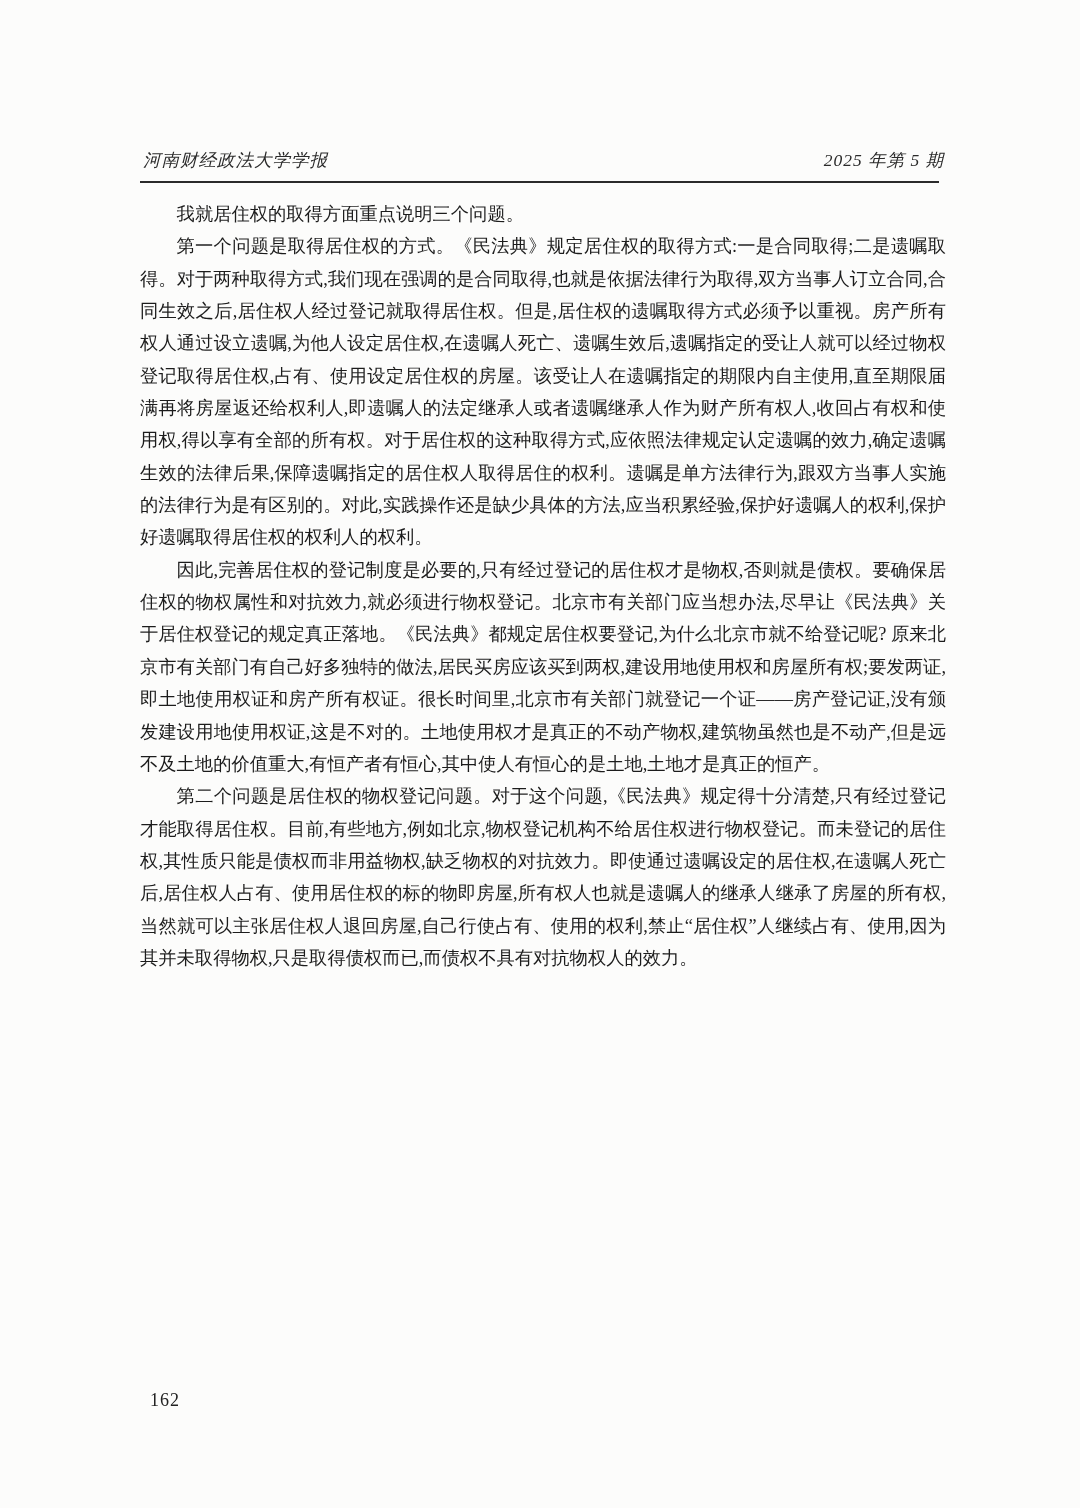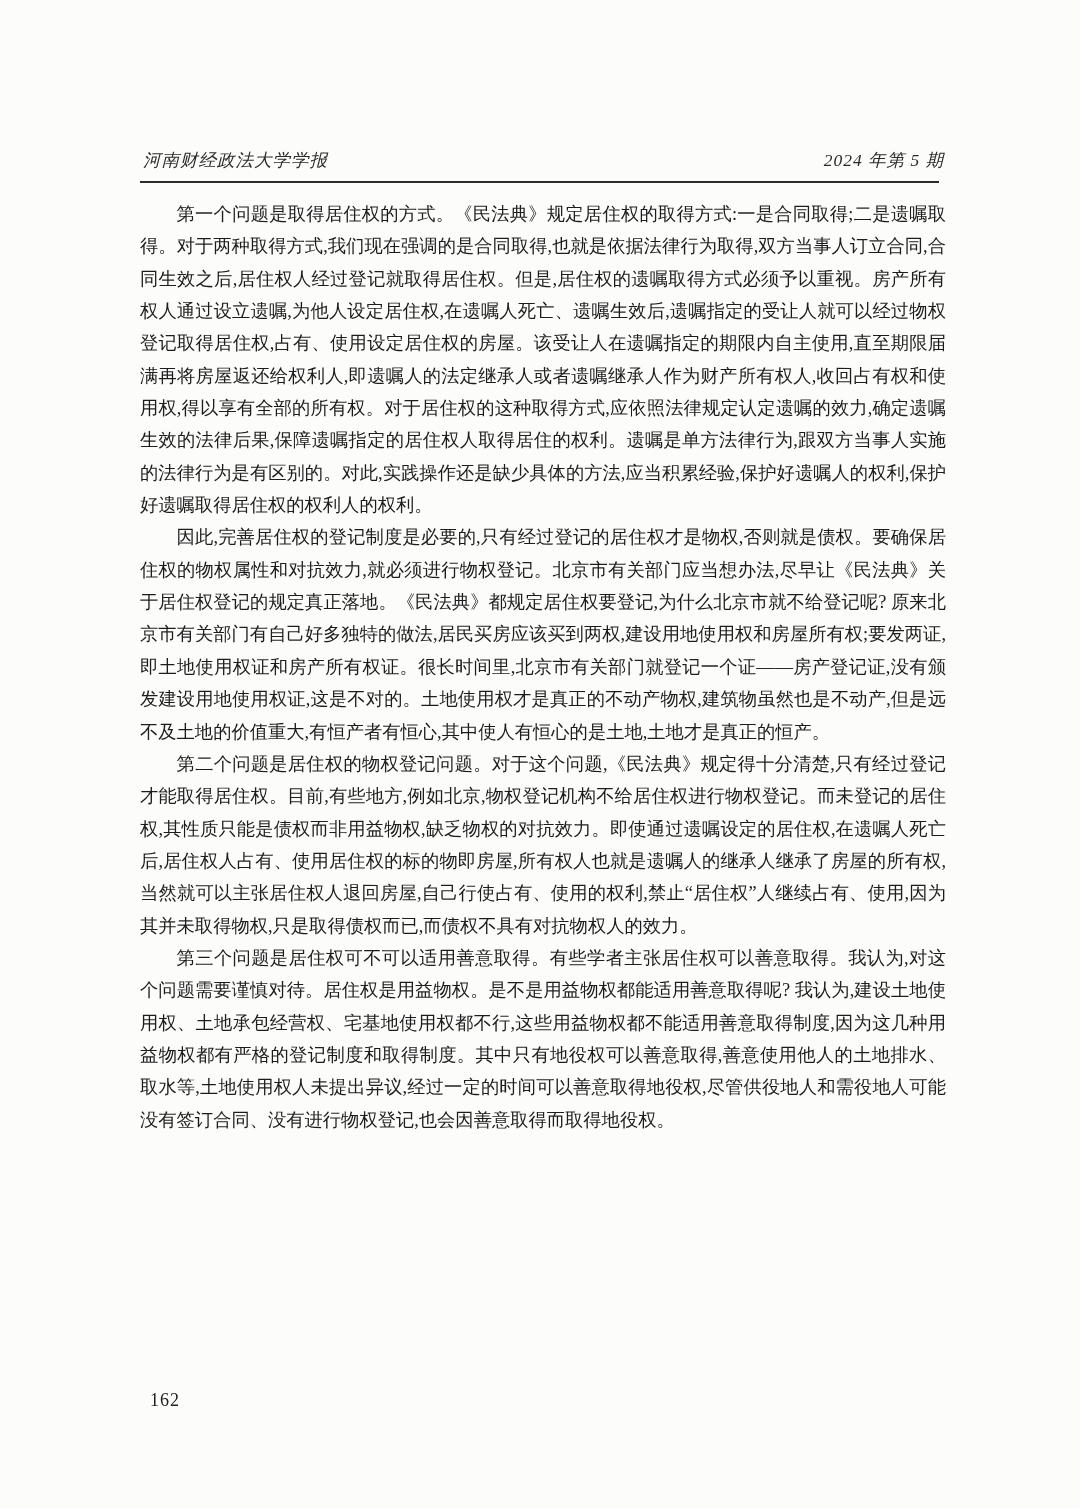--- a/index.html
+++ b/index.html
@@ -69,27 +69,27 @@
   }
 </style>
 </head>
 <body>
 
 <div class="page">
   <div class="content">
 
     <div class="running-head">
       <span class="journal-title">河南财经政法大学学报</span>
-      <span class="issue-label">2024 年第 5 期</span>
+      <span class="issue-label">2025 年第 5 期</span>
     </div>
 
     <hr class="head-rule">
 
     <div class="article-body">
+      <p class="indent">我就居住权的取得方面重点说明三个问题。</p>
       <p class="indent">第一个问题是取得居住权的方式。《民法典》规定居住权的取得方式:一是合同取得;二是遗嘱取得。对于两种取得方式,我们现在强调的是合同取得,也就是依据法律行为取得,双方当事人订立合同,合同生效之后,居住权人经过登记就取得居住权。但是,居住权的遗嘱取得方式必须予以重视。房产所有权人通过设立遗嘱,为他人设定居住权,在遗嘱人死亡、遗嘱生效后,遗嘱指定的受让人就可以经过物权登记取得居住权,占有、使用设定居住权的房屋。该受让人在遗嘱指定的期限内自主使用,直至期限届满再将房屋返还给权利人,即遗嘱人的法定继承人或者遗嘱继承人作为财产所有权人,收回占有权和使用权,得以享有全部的所有权。对于居住权的这种取得方式,应依照法律规定认定遗嘱的效力,确定遗嘱生效的法律后果,保障遗嘱指定的居住权人取得居住的权利。遗嘱是单方法律行为,跟双方当事人实施的法律行为是有区别的。对此,实践操作还是缺少具体的方法,应当积累经验,保护好遗嘱人的权利,保护好遗嘱取得居住权的权利人的权利。</p>
       <p class="indent">因此,完善居住权的登记制度是必要的,只有经过登记的居住权才是物权,否则就是债权。要确保居住权的物权属性和对抗效力,就必须进行物权登记。北京市有关部门应当想办法,尽早让《民法典》关于居住权登记的规定真正落地。《民法典》都规定居住权要登记,为什么北京市就不给登记呢? 原来北京市有关部门有自己好多独特的做法,居民买房应该买到两权,建设用地使用权和房屋所有权;要发两证,即土地使用权证和房产所有权证。很长时间里,北京市有关部门就登记一个证——房产登记证,没有颁发建设用地使用权证,这是不对的。土地使用权才是真正的不动产物权,建筑物虽然也是不动产,但是远不及土地的价值重大,有恒产者有恒心,其中使人有恒心的是土地,土地才是真正的恒产。</p>
       <p class="indent">第二个问题是居住权的物权登记问题。对于这个问题,《民法典》规定得十分清楚,只有经过登记才能取得居住权。目前,有些地方,例如北京,物权登记机构不给居住权进行物权登记。而未登记的居住权,其性质只能是债权而非用益物权,缺乏物权的对抗效力。即使通过遗嘱设定的居住权,在遗嘱人死亡后,居住权人占有、使用居住权的标的物即房屋,所有权人也就是遗嘱人的继承人继承了房屋的所有权,当然就可以主张居住权人退回房屋,自己行使占有、使用的权利,禁止“居住权”人继续占有、使用,因为其并未取得物权,只是取得债权而已,而债权不具有对抗物权人的效力。</p>
-      <p class="indent">第三个问题是居住权可不可以适用善意取得。有些学者主张居住权可以善意取得。我认为,对这个问题需要谨慎对待。居住权是用益物权。是不是用益物权都能适用善意取得呢? 我认为,建设土地使用权、土地承包经营权、宅基地使用权都不行,这些用益物权都不能适用善意取得制度,因为这几种用益物权都有严格的登记制度和取得制度。其中只有地役权可以善意取得,善意使用他人的土地排水、取水等,土地使用权人未提出异议,经过一定的时间可以善意取得地役权,尽管供役地人和需役地人可能没有签订合同、没有进行物权登记,也会因善意取得而取得地役权。</p>
     </div>
   </div>
 
   <div class="page-number">162</div>
 </div>
 
 </body></html>

